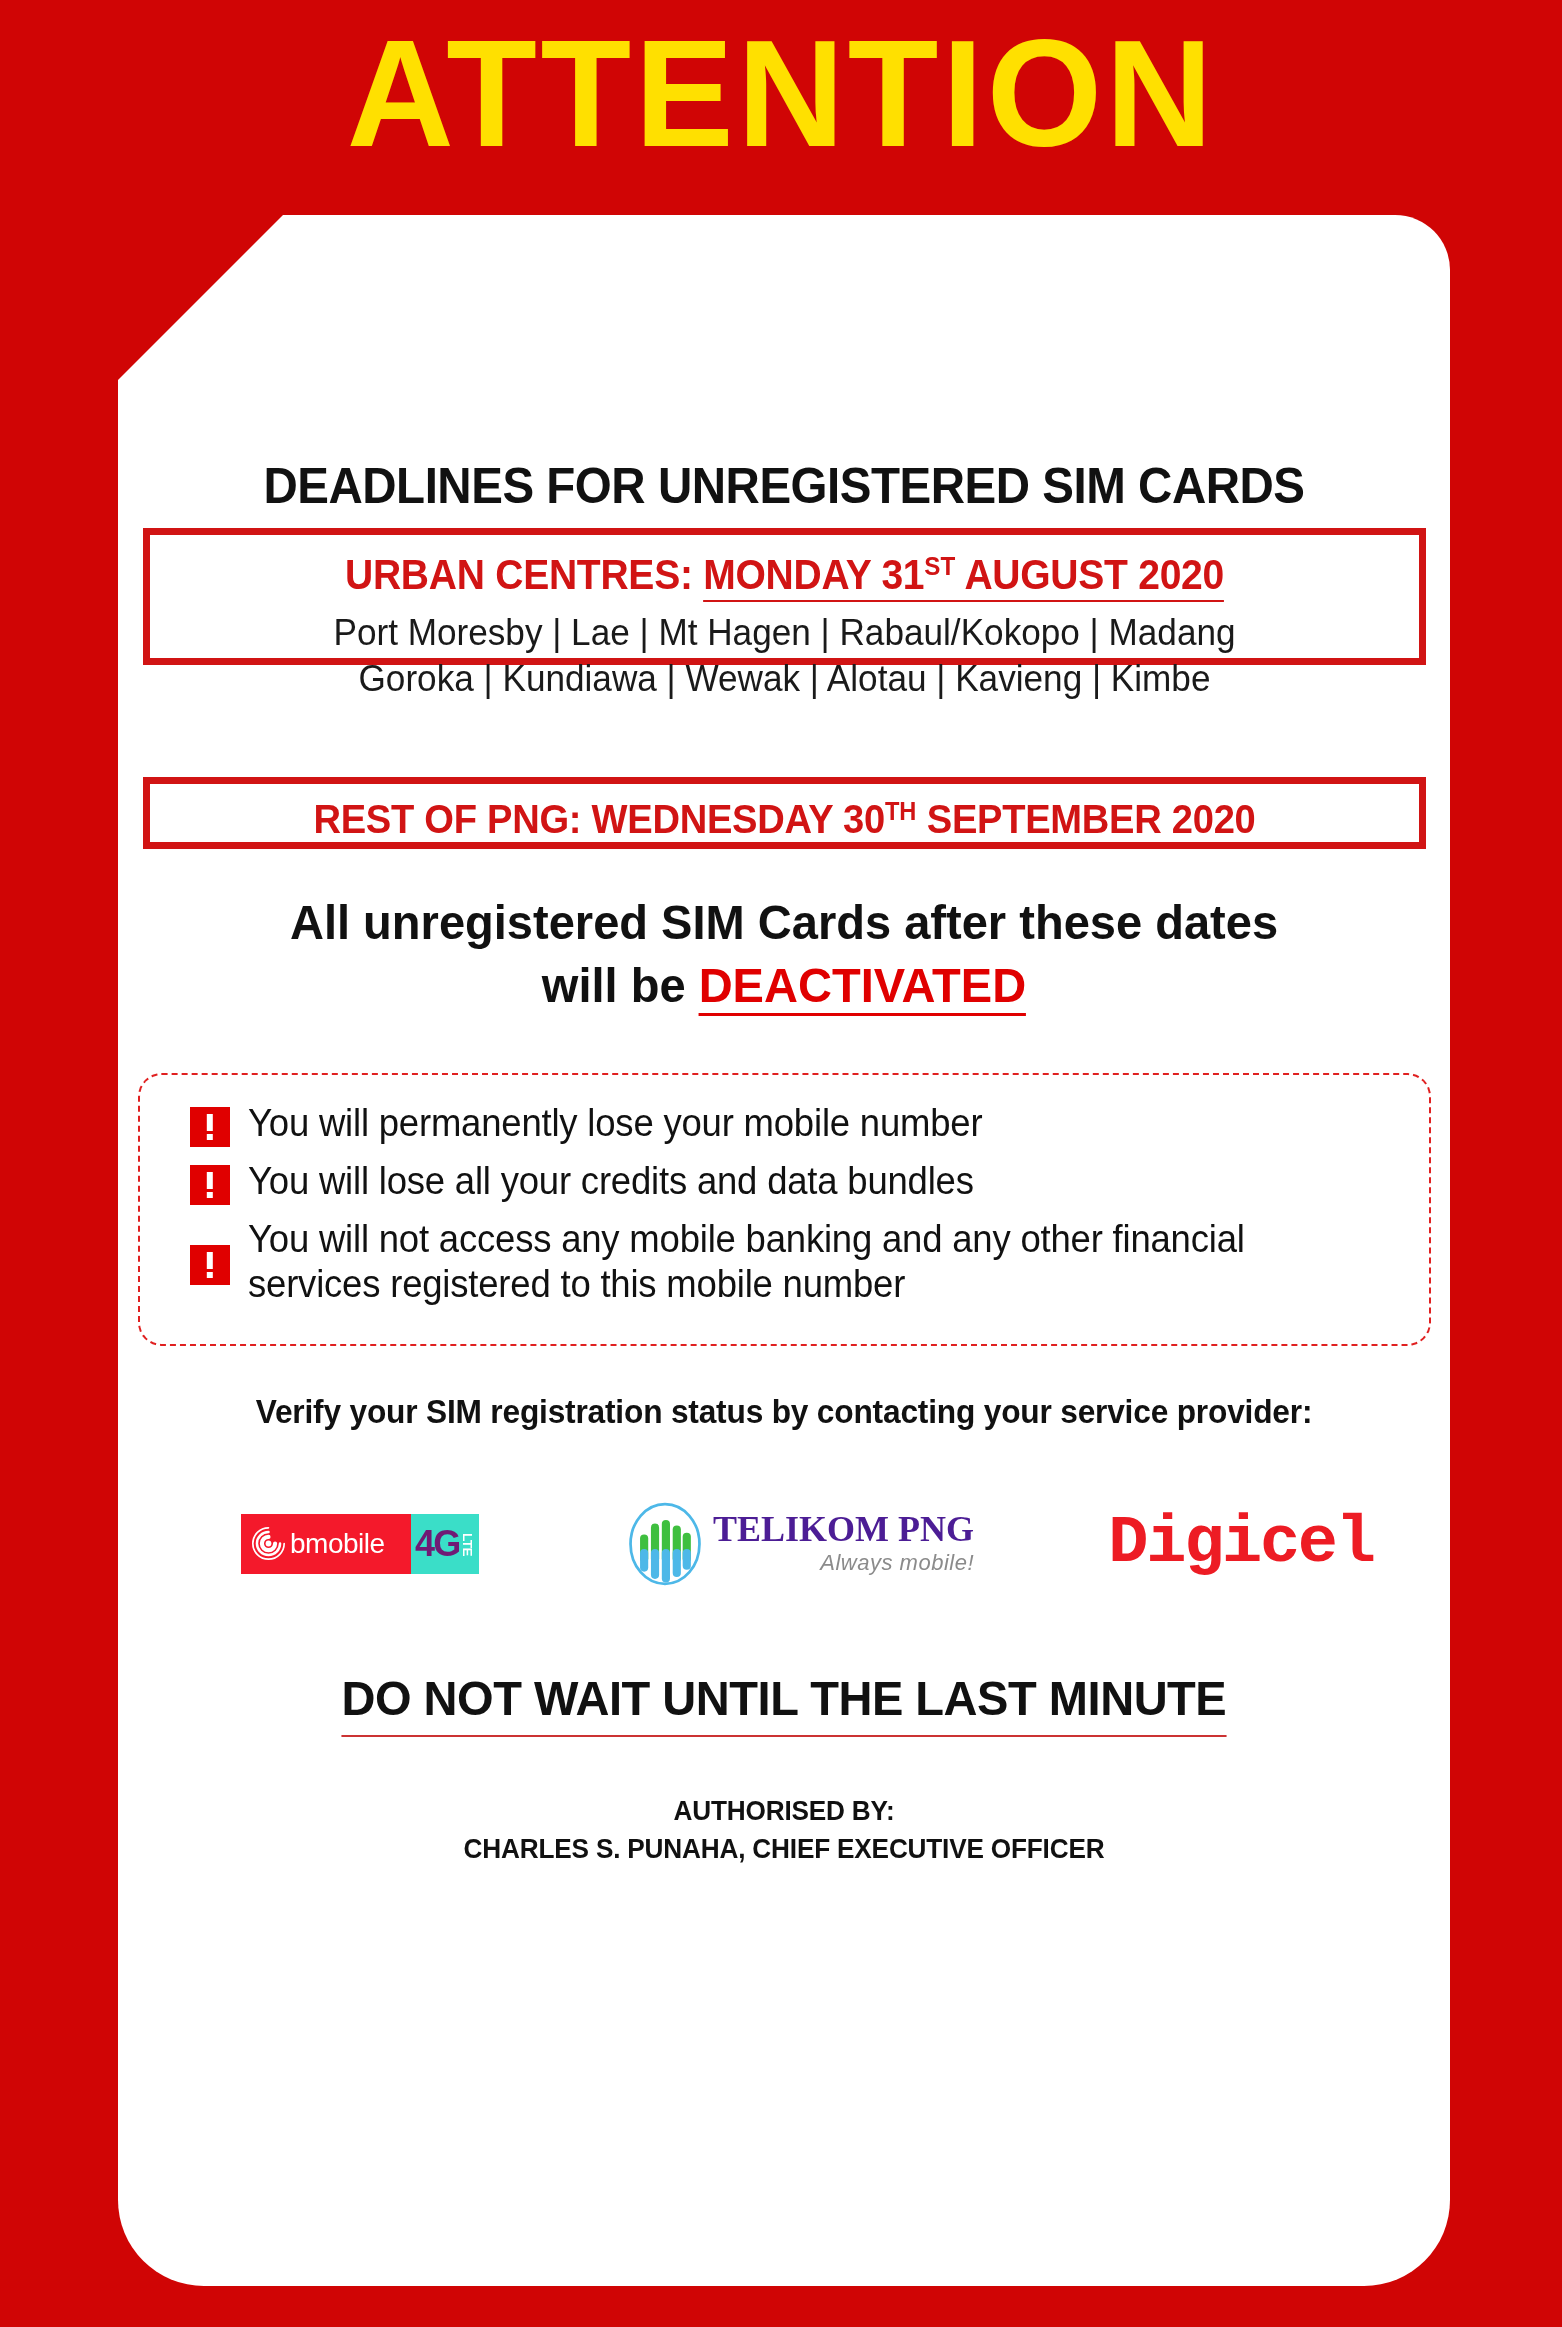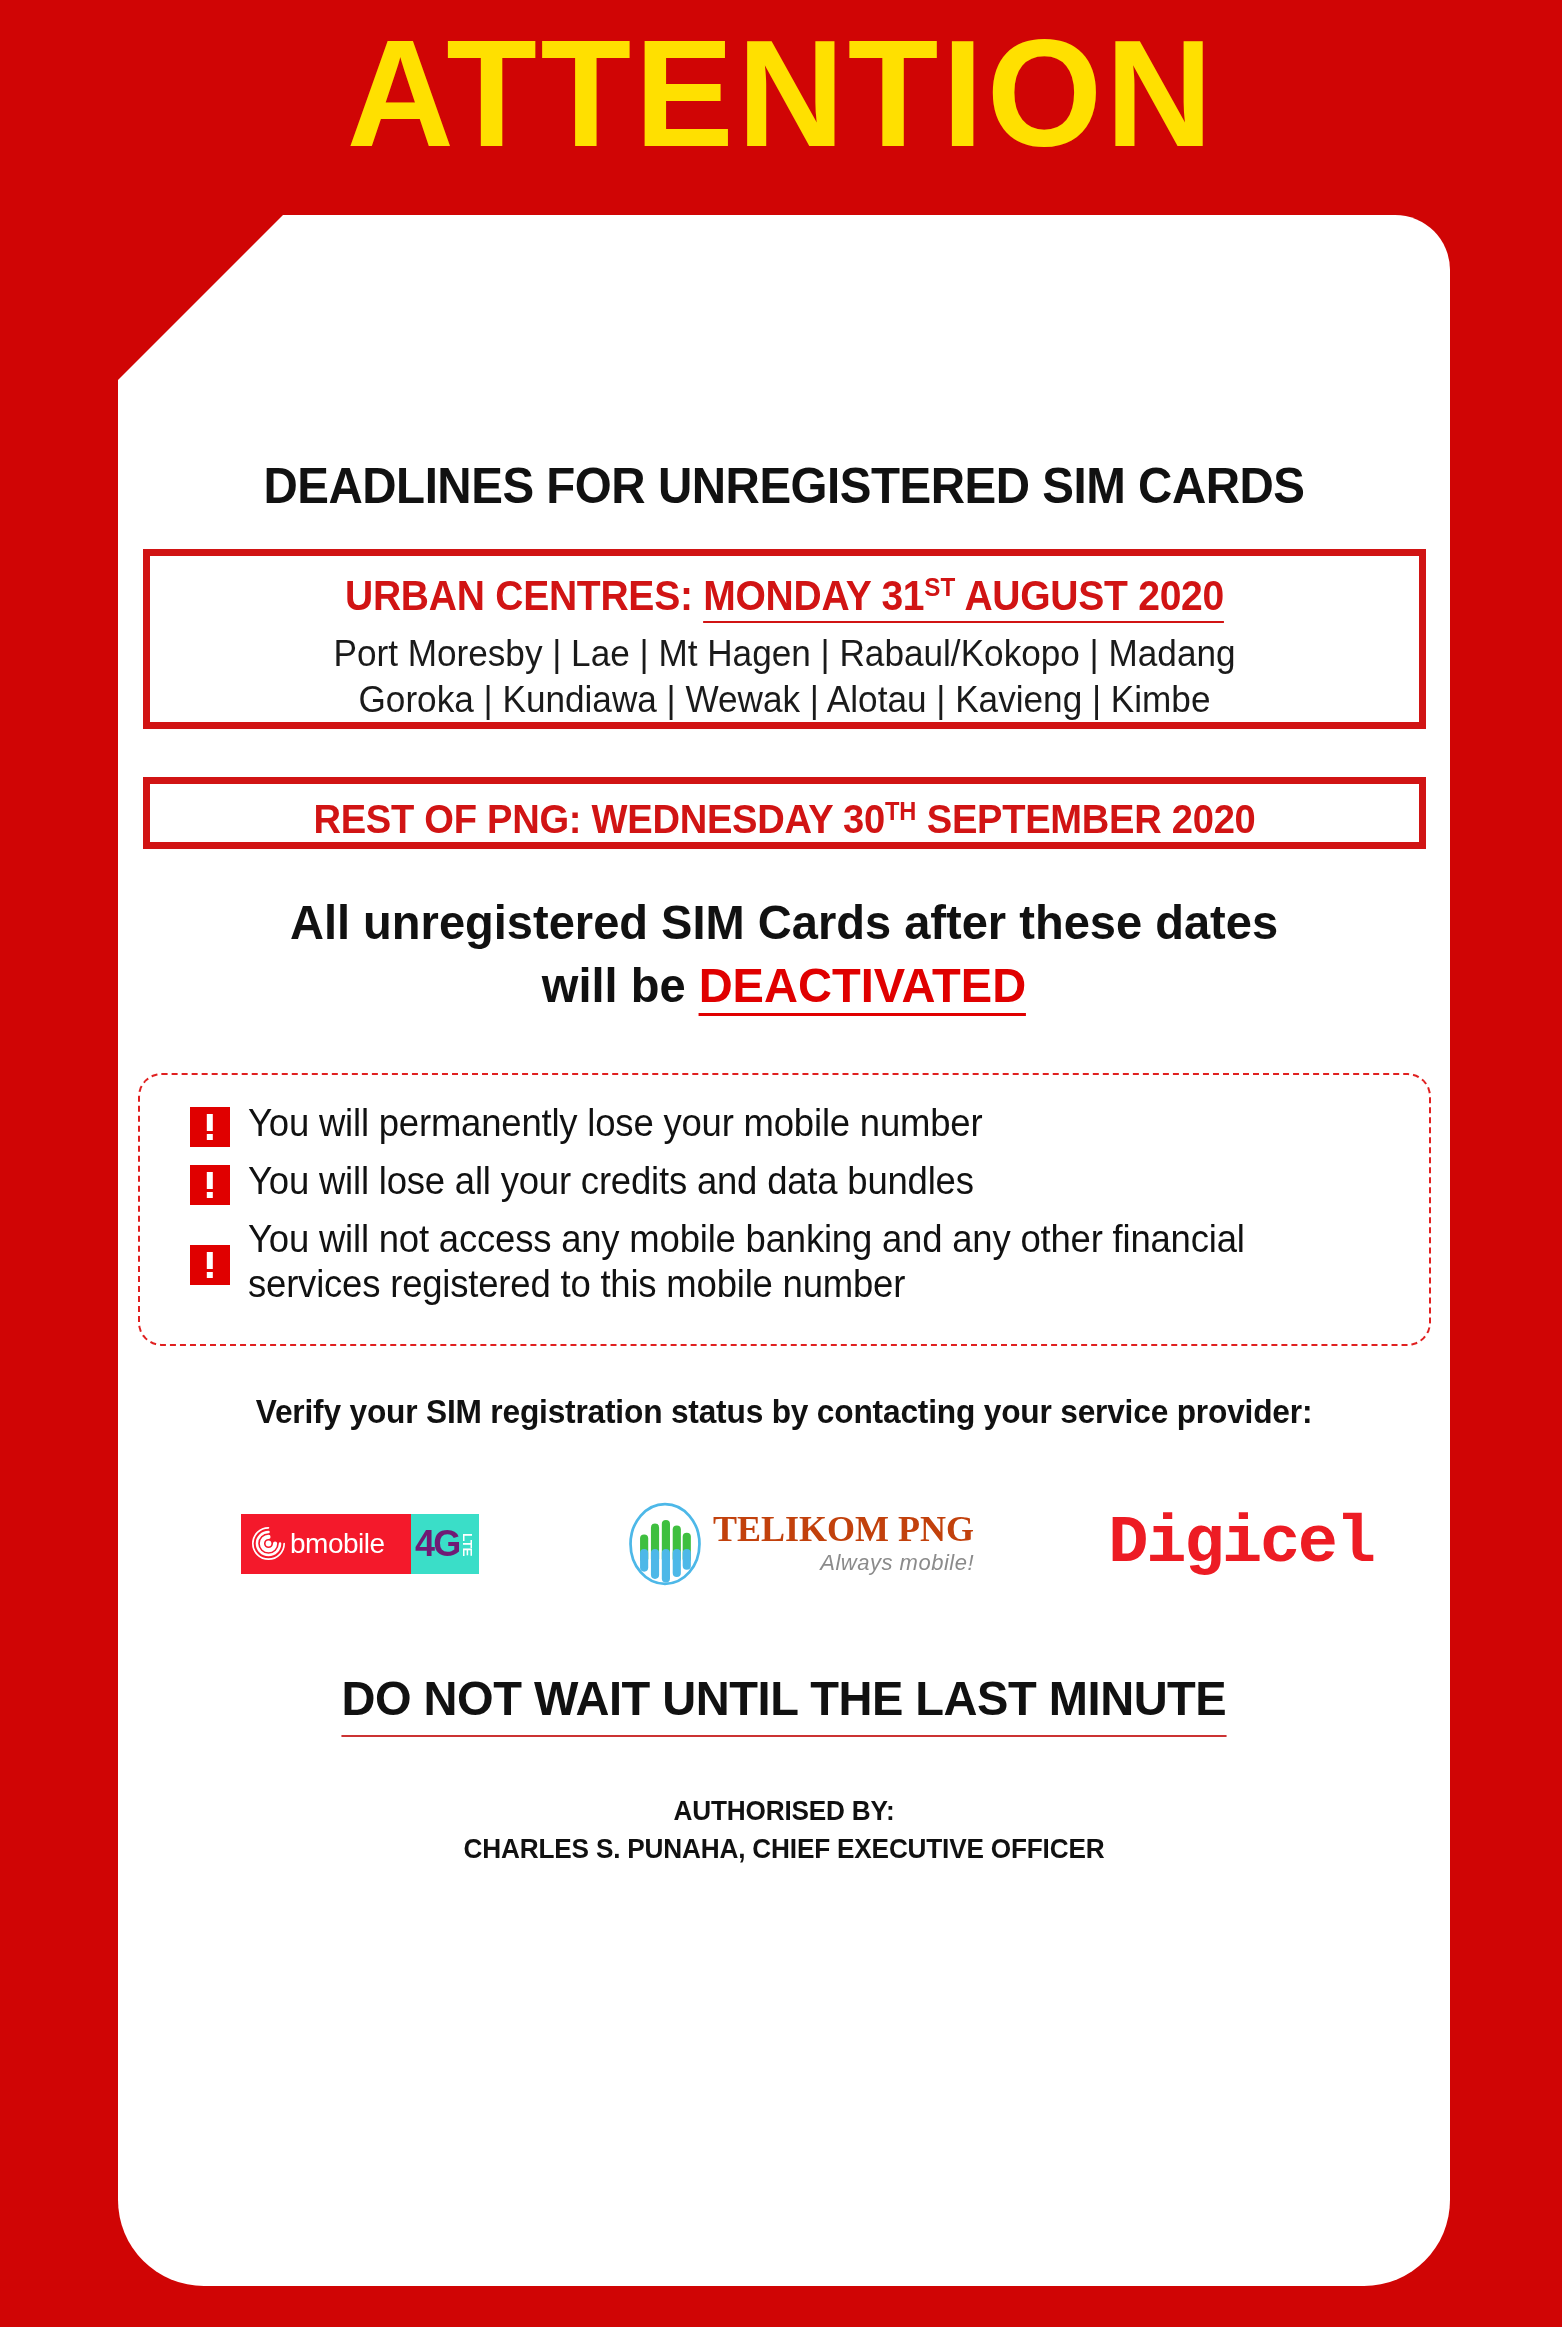--- a/index.html
+++ b/index.html
@@ -88,21 +88,21 @@
 
   
   .redbox {
     position: absolute;
     left: 24.5px;
     width: 1283px;
     border: 7.3px solid #d11414;
     background: #fff;
     box-sizing: border-box;
   }
-  .redbox.box1 { top: 334px; height: 180px; }
+  .redbox.box1 { top: 313px; height: 137px; }
   .redbox.box2 { top: 562px; height: 72px; }
 
   .box-line {
     text-align: center;
     color: #d11414;
     font-weight: 700;
     letter-spacing: -0.3px;
     transform: scaleX(0.93);
   }
   .box1 .box-line {
@@ -285,21 +285,21 @@
     line-height: 1;
     margin-left: 0.9px;
     margin-top: 1.8px;
   }
 
   
   .telikom { display: flex; align-items: center; }
   .tk-mark { width: 78px; height: 84px; margin-right: 9px; }
   .tk-text { display: flex; flex-direction: column; }
   .tk-name {
-    color: #c2410c;
+    color: #4c1d95;
     font-family: "Liberation Serif", serif;
     font-weight: 700;
     font-size: 36px;
     letter-spacing: 0px;
     line-height: 1;
   }
   .tk-tag {
     color: #8b8b8b;
     font-family: "Liberation Sans", sans-serif;
     font-size: 22px;

